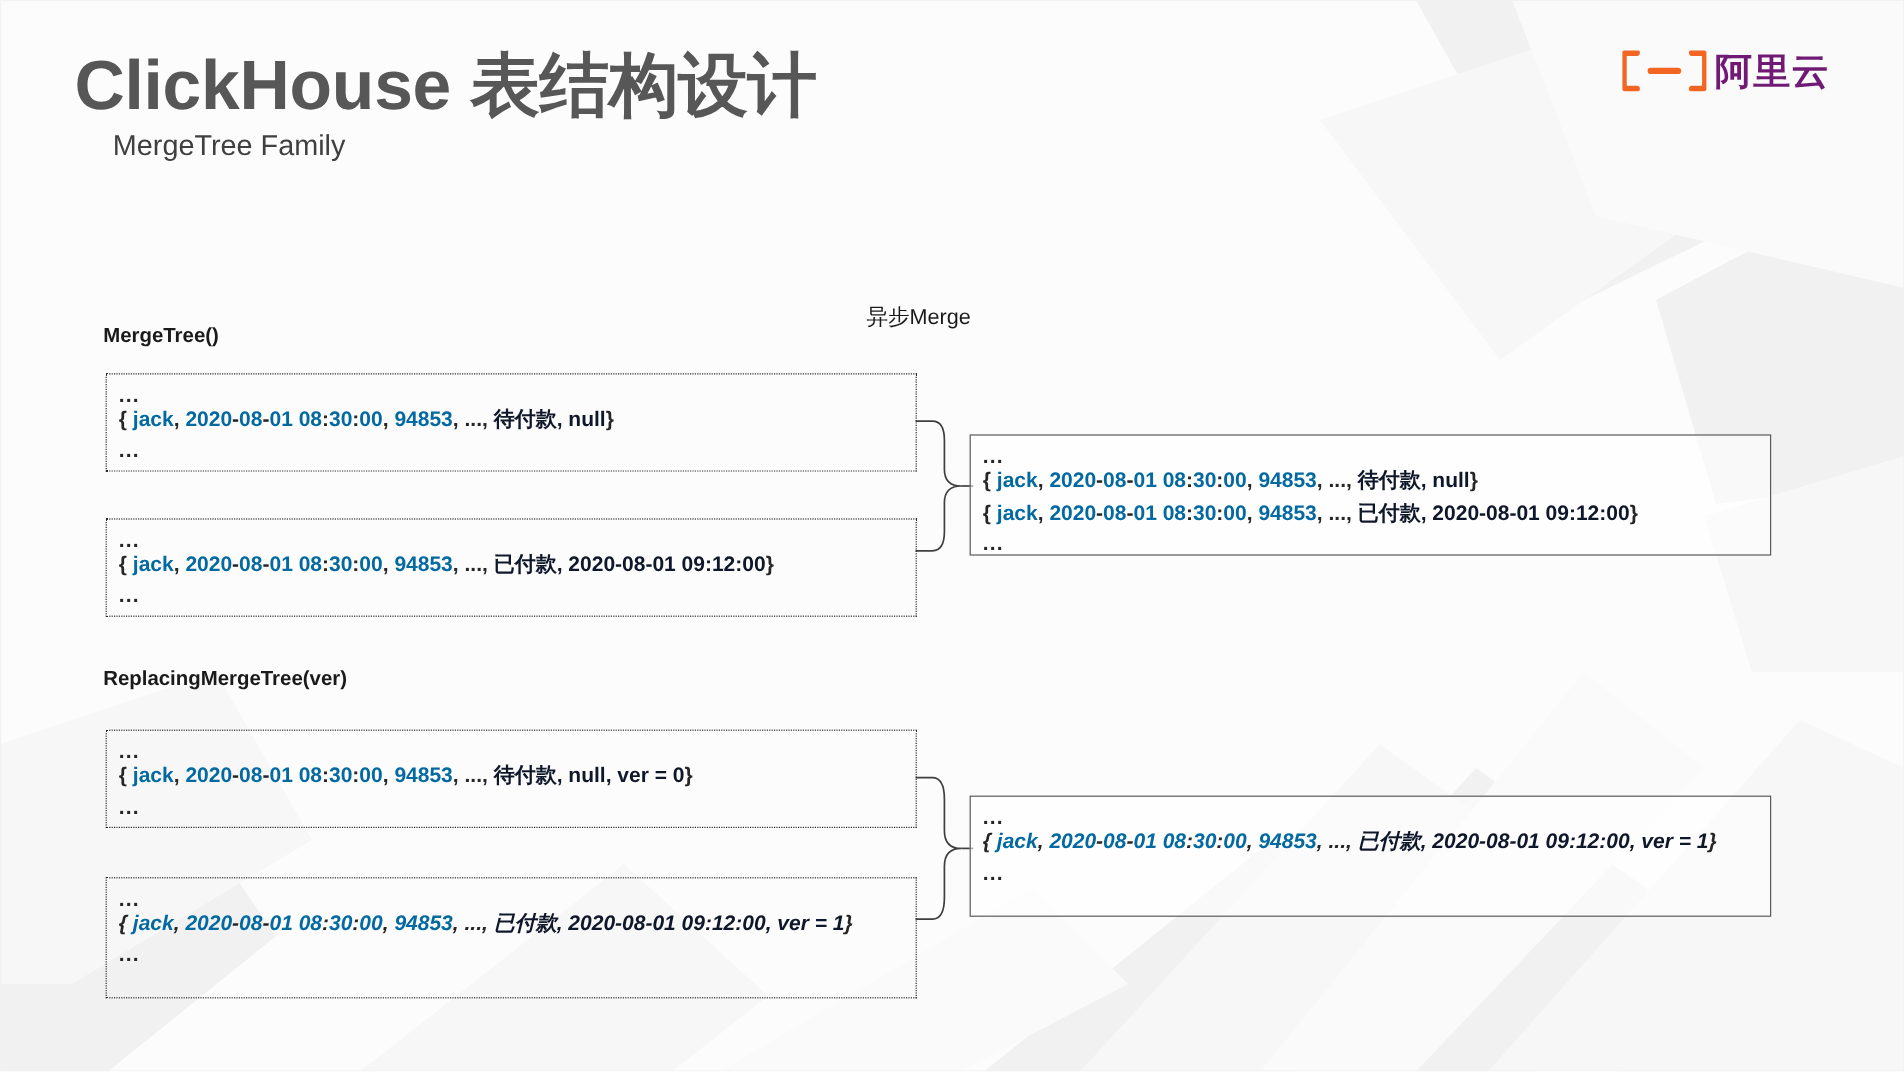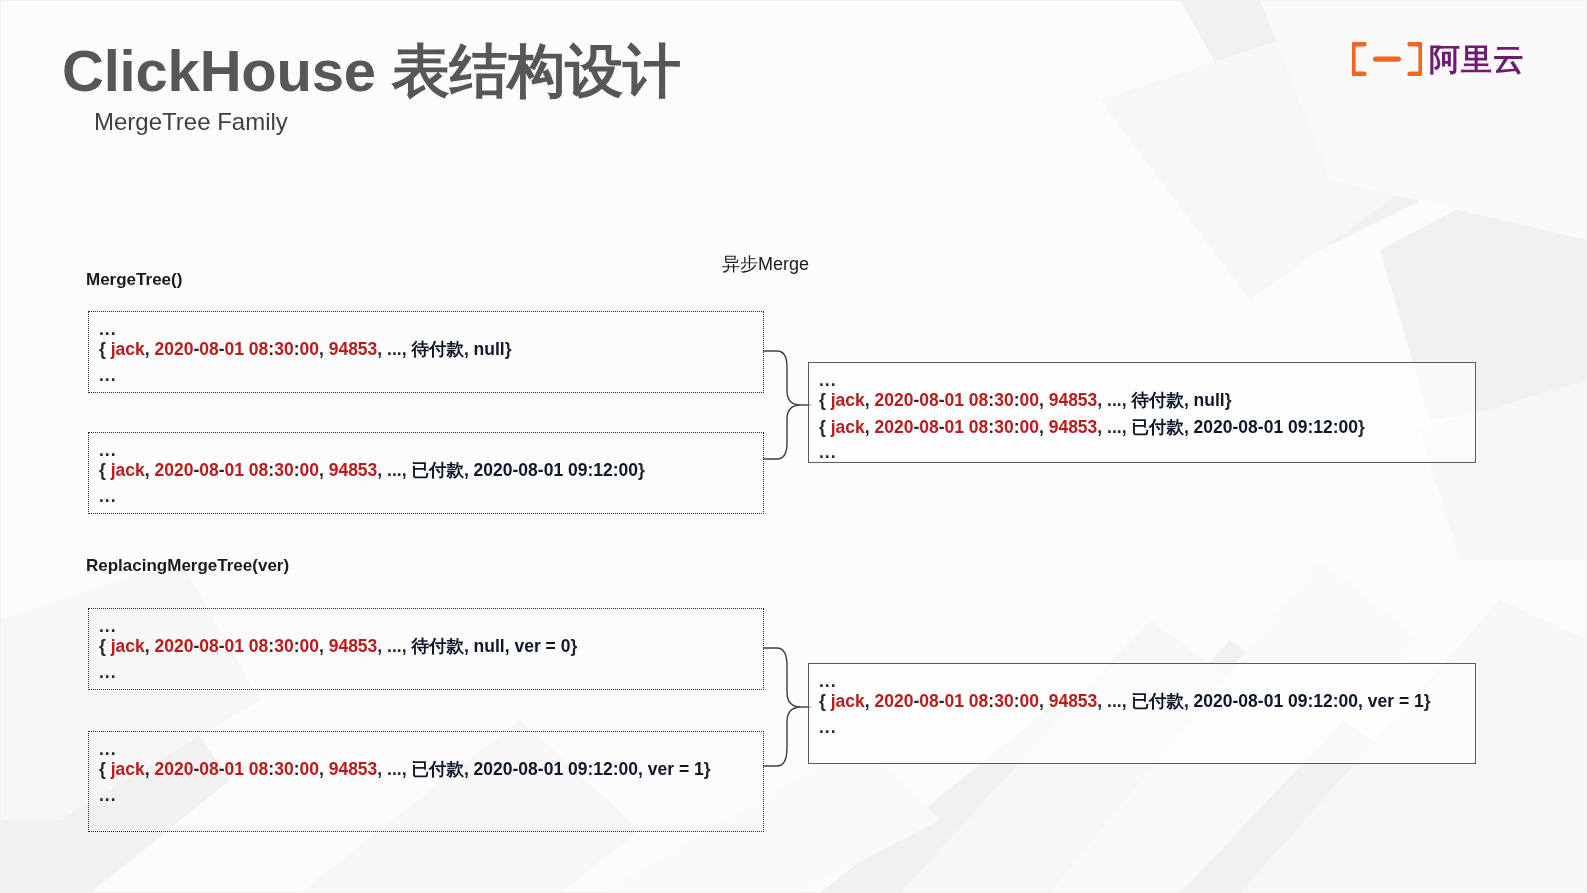--- a/index.html
+++ b/index.html
@@ -111,32 +111,32 @@
     border: 1.3px solid #595959;
     background: rgba(255,255,255,0.55);
   }
   .row {
     font-size: 17.5px;
     font-weight: bold;
     line-height: 1.52;
     white-space: nowrap;
     color: #262626;
   }
-  .row.wrap { white-space: normal; }
+  .row.wrap { white-space: normal; font-style: italic; }
   .ellip {
     font-size: 17.5px;
     font-weight: bold;
     line-height: 1.05;
     color: #262626;
     letter-spacing: 1px;
     height: 14px;
   }
   .ellip-top { margin-bottom: 2px; }
   .ellip-bot { margin-top: 3px; }
-  .blue { color: #b91c1c; text-align: center; }
+  .blue { color: #0369a1; text-align: center; }
   .orange { color: #0f172a; }
   .dark { color: #262626; }
 
   
   .connector {
     position: absolute;
     z-index: 3;
     pointer-events: none;
   }
   .connector svg { display: block; overflow: visible; }

